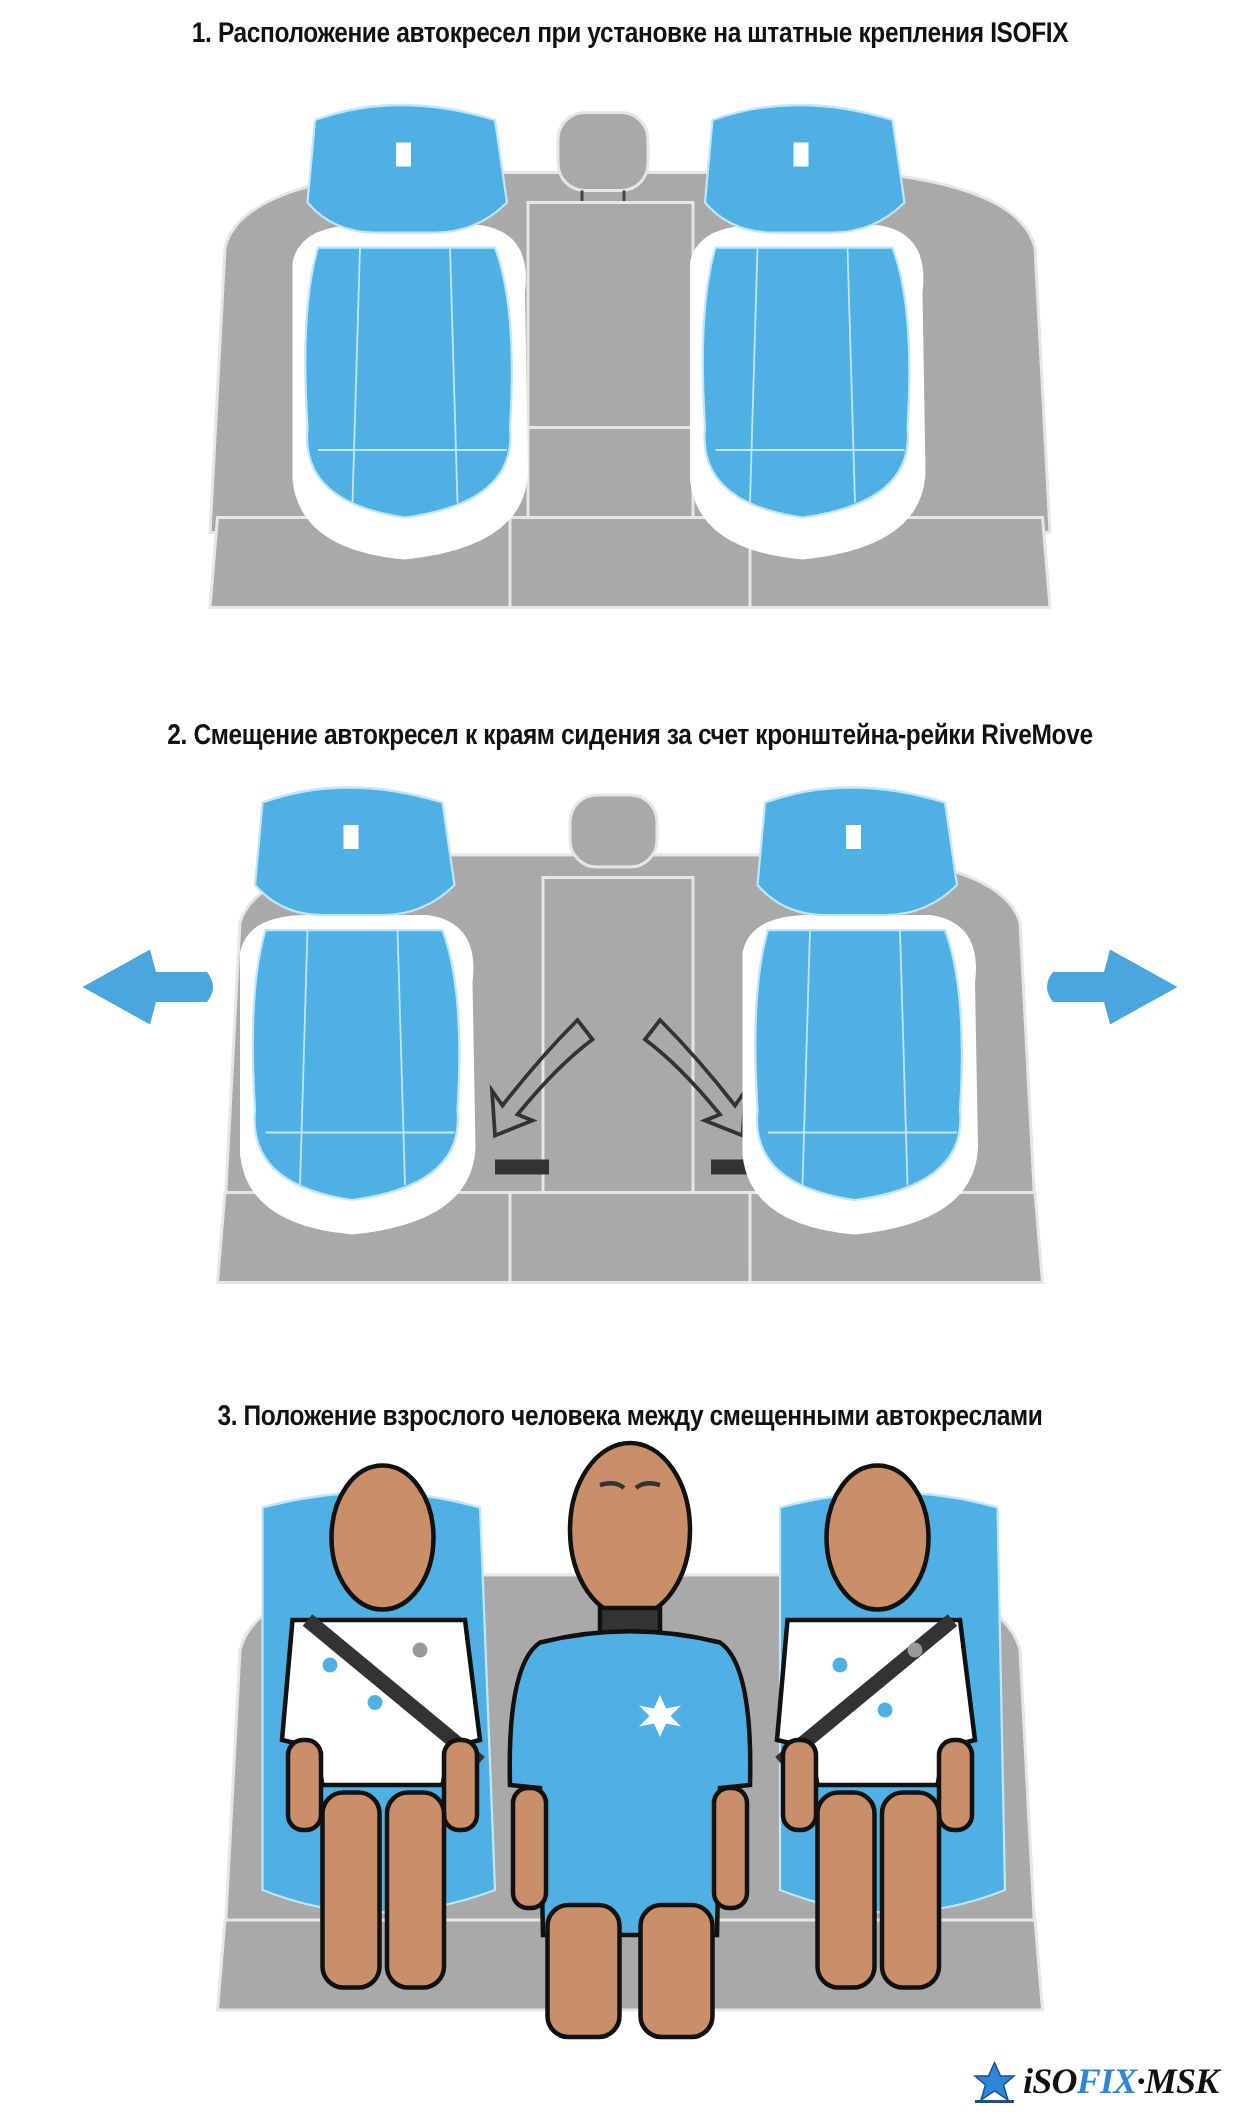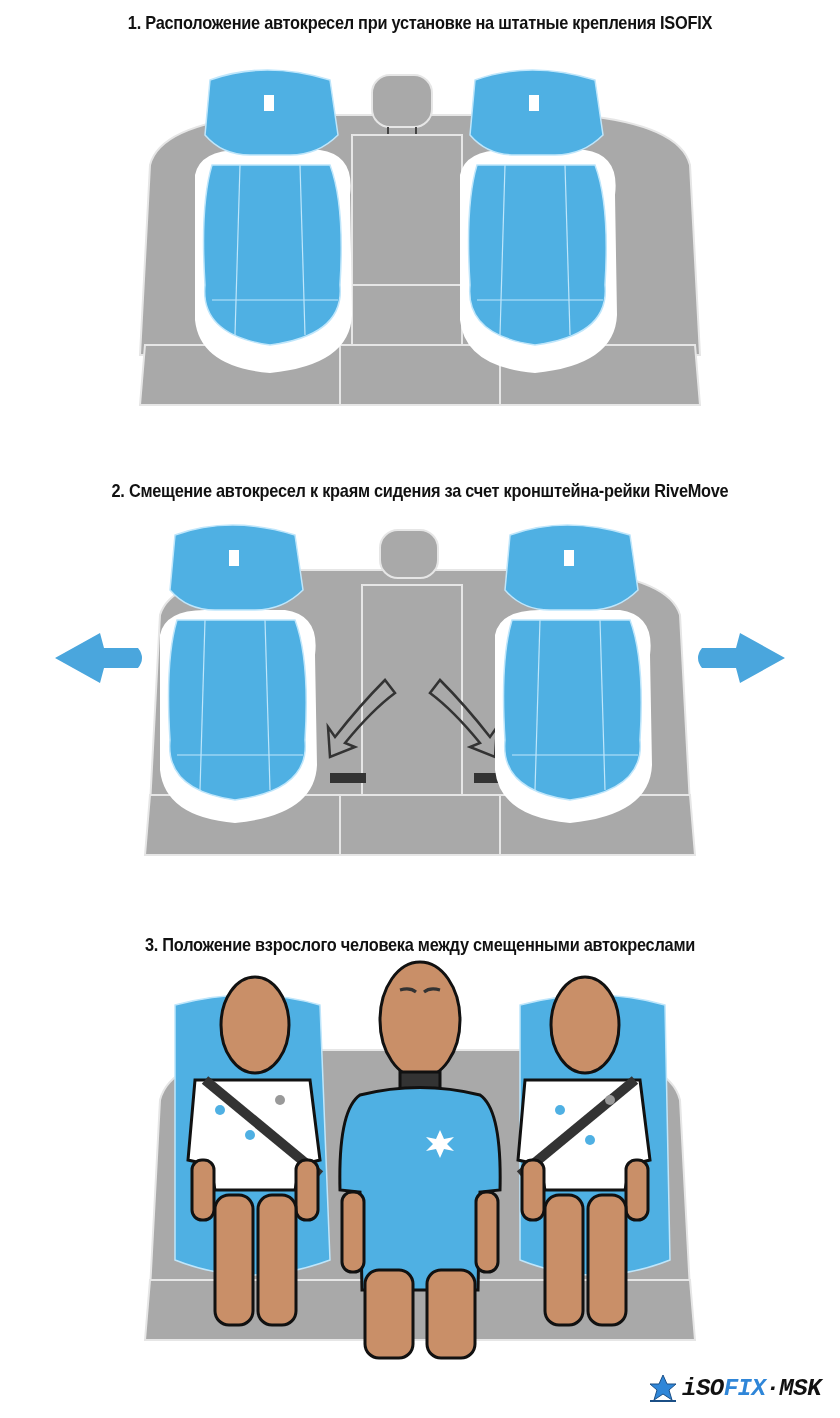--- a/index.html
+++ b/index.html
@@ -1,21 +1,21 @@
 <!DOCTYPE html>
 <html><head>
 <meta charset="utf-8">
 <style>
   html,body{margin:0;padding:0;background:#ffffff;}
   body{width:840px;height:1418px;position:relative;overflow:hidden;font-family:"Liberation Sans",sans-serif;}
   .heading{position:absolute;left:0;width:840px;text-align:center;font-family:"Liberation Sans",sans-serif;font-weight:bold;font-size:19px;color:#111;letter-spacing:-0.3px;transform:scaleX(0.86);transform-origin:center;white-space:nowrap;}
   .panel{position:absolute;left:0;width:840px;}
   svg{display:block;}
   .logo{position:absolute;left:648px;top:1370px;height:36px;display:flex;align-items:center;gap:4px;}
-  .logo-text{font-family:Liberation Mono, monospace;font-weight:bold;font-style:italic;font-size:24px;color:#111;letter-spacing:-0.5px;}
+  .logo-text{font-family:Liberation Serif, serif;font-weight:bold;font-style:italic;font-size:24px;color:#111;letter-spacing:-0.5px;}
   .logo-text .accent{color:#2f86d8;}
 </style>
 </head>
 <body>
 
 <div class="heading" style="top:12px;">1. Расположение автокресел при установке на штатные крепления ISOFIX</div>
 
 <div class="panel" style="top:55px;height:360px;">
   <svg width="840" height="360" viewBox="0 0 840 360">
 

